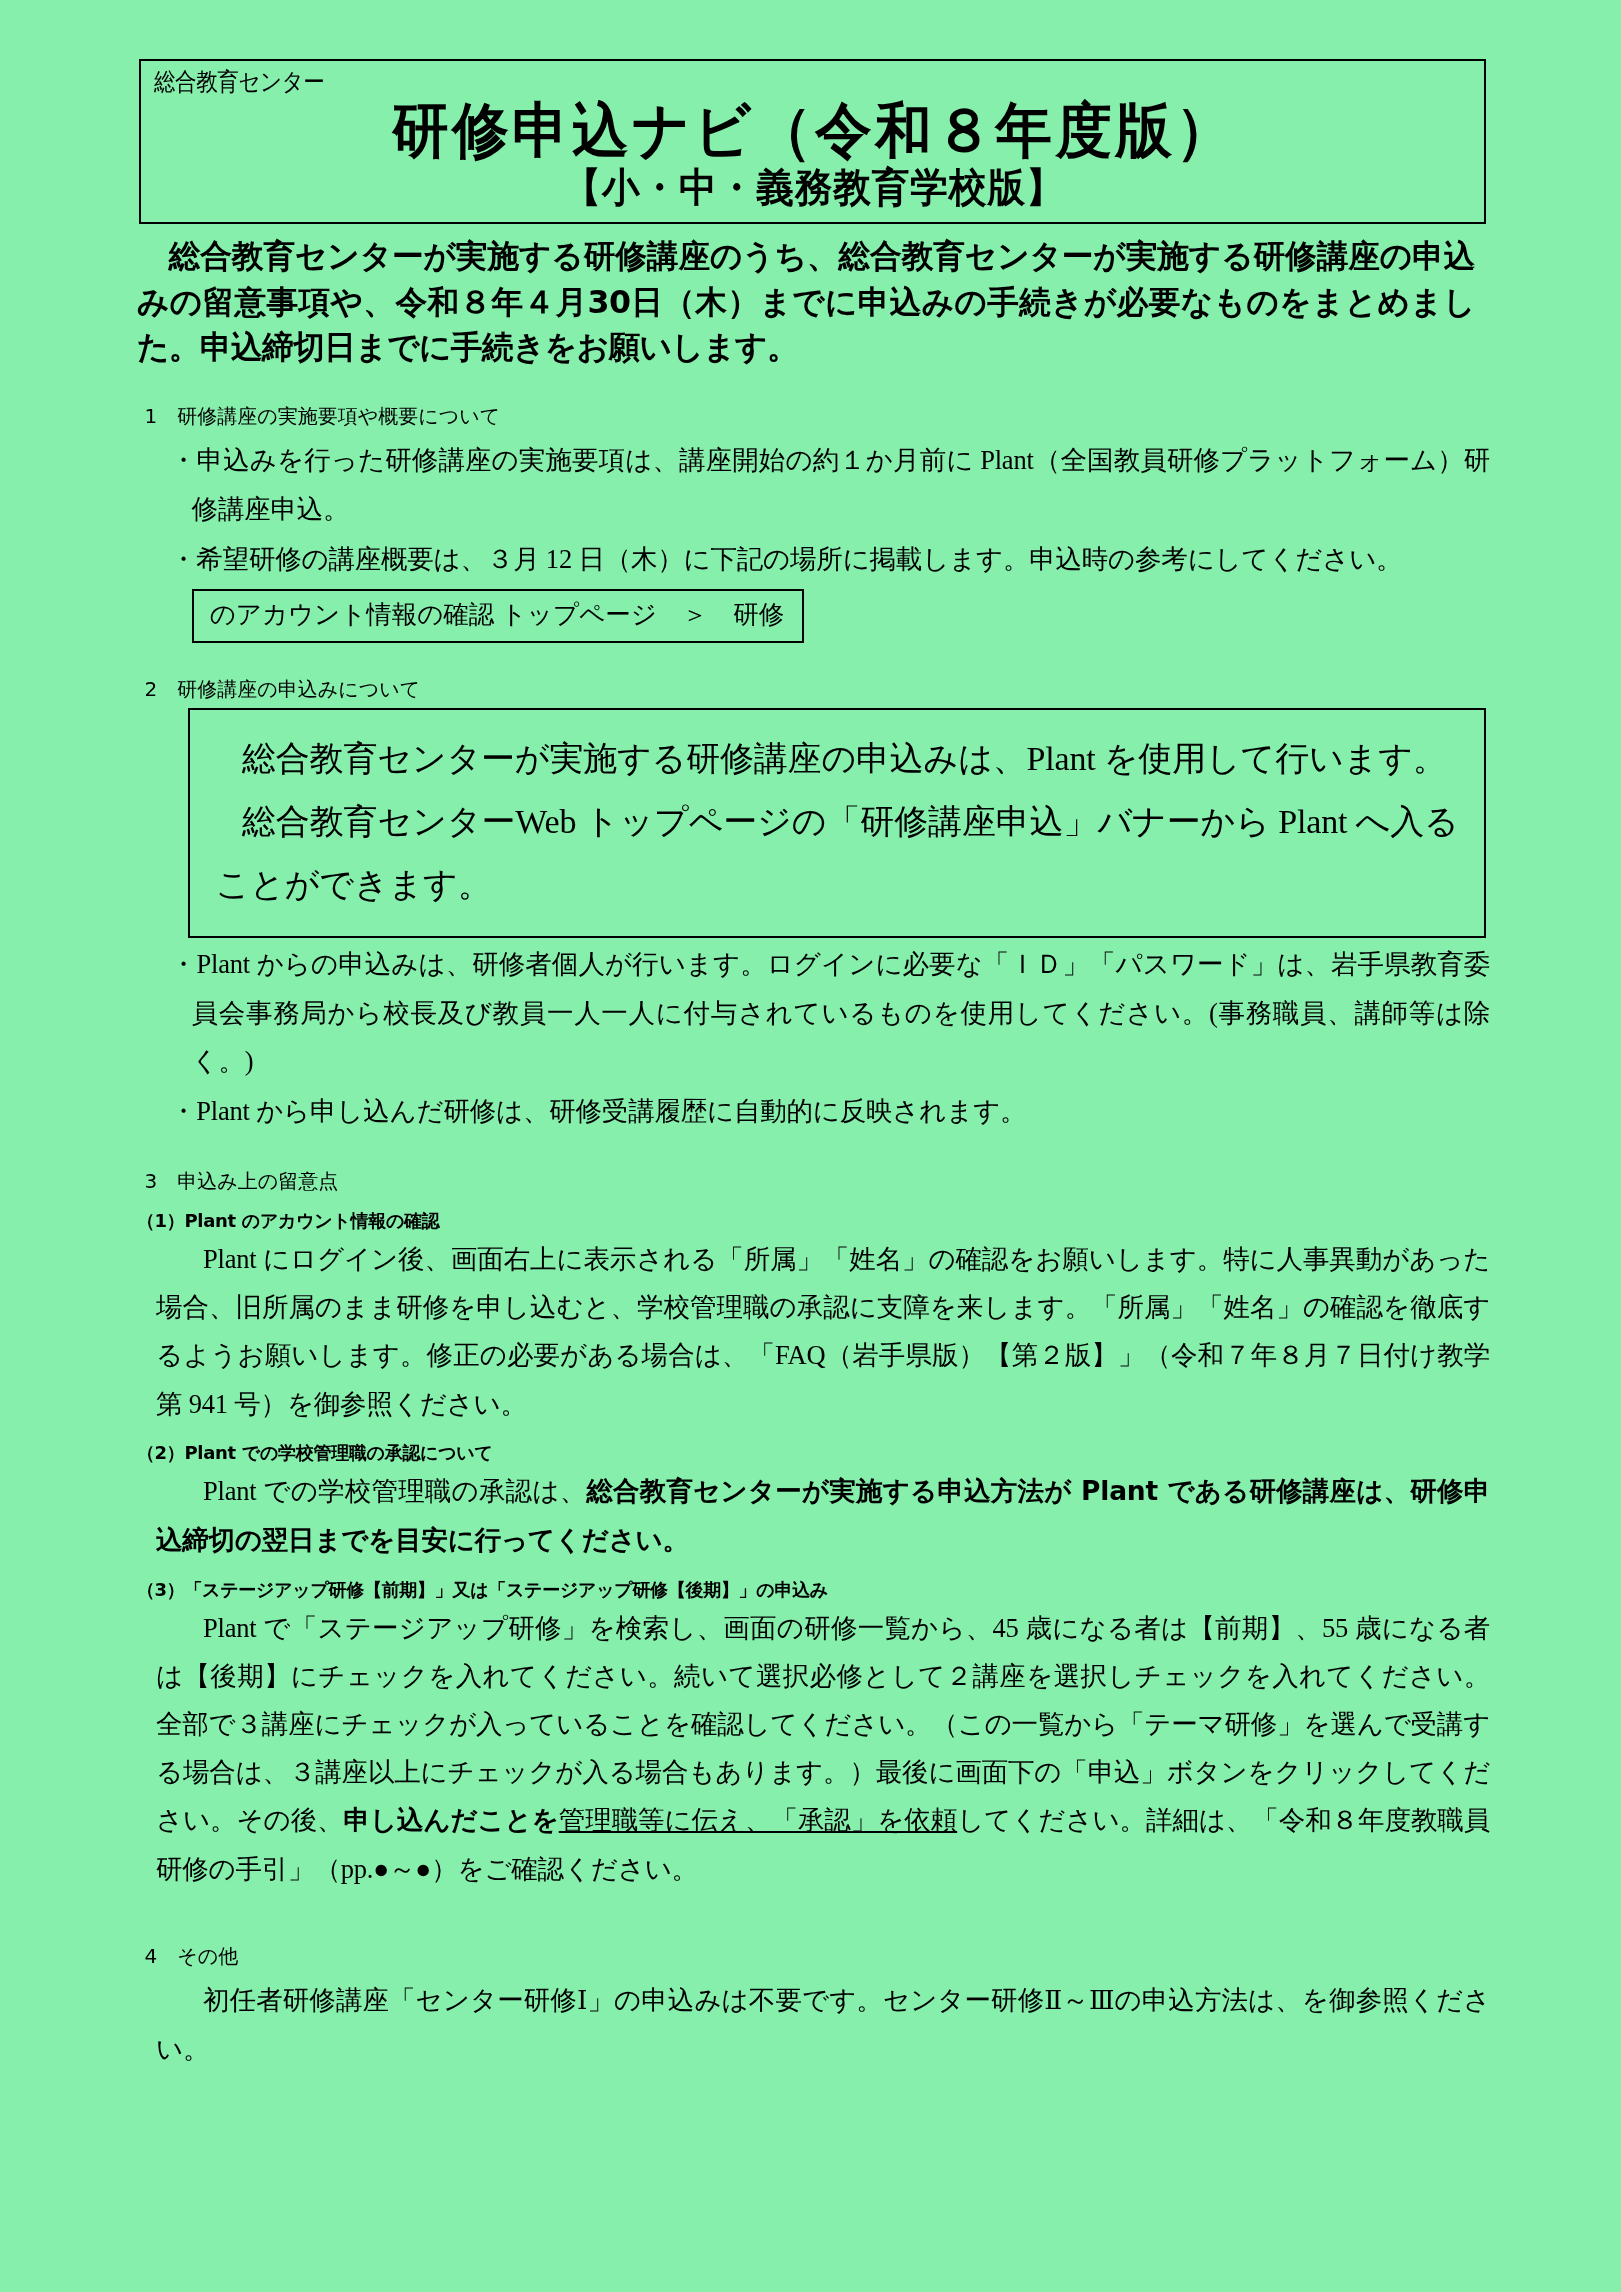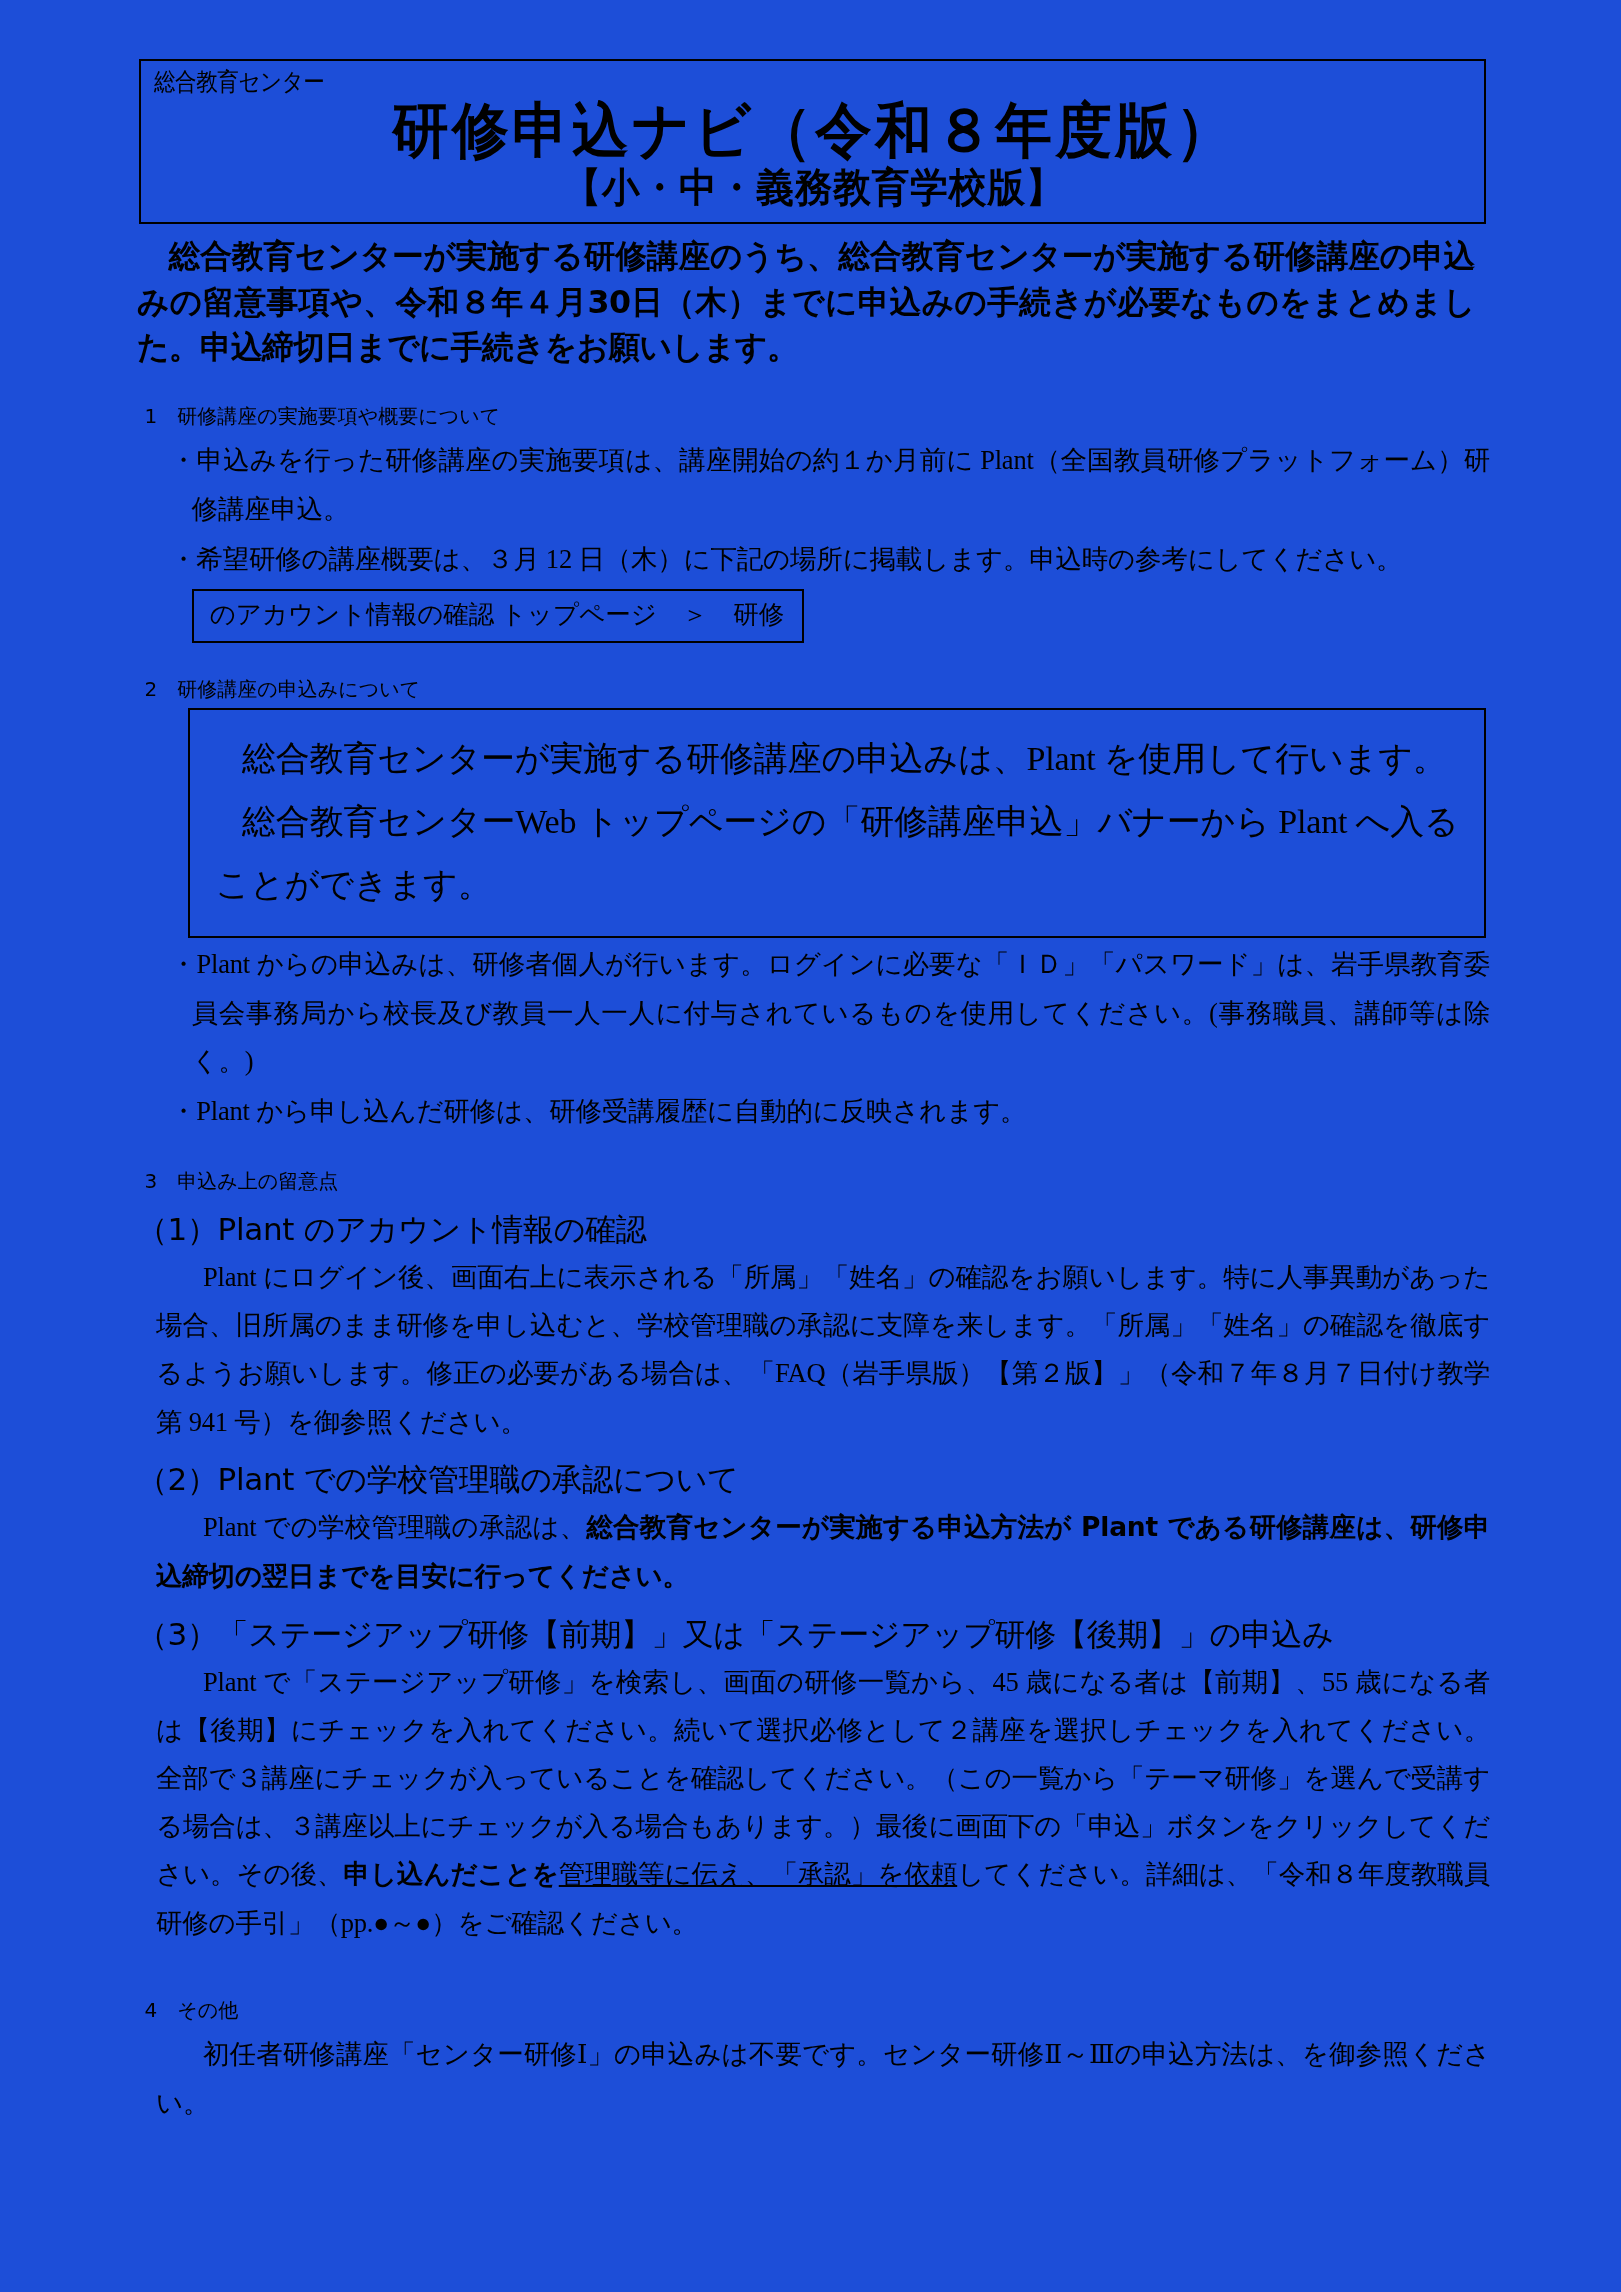--- a/index.html
+++ b/index.html
@@ -9,21 +9,21 @@
     background: #ffffff;
   }
   body {
     font-family: "Liberation Serif", "DejaVu Serif", serif;
     color: #000000;
   }
   .page {
     position: relative;
     width: 1621px;
     height: 2293px;
-    background: #1d4ed8;
+    background: #86efac;
     box-sizing: border-box;
     padding: 39px 127px 0 127px;
     overflow: hidden;
   }
 
   
   .title-box {
     border: 2px solid #000;
     margin: 19.6px 7.8px 0 11.8px;
     padding: 7.8px 9.8px 13.7px 13.7px;
@@ -77,22 +77,22 @@
   .sec-head {
     font-family: "DejaVu Sans", "Liberation Sans", sans-serif;
     font-weight: 400;
     font-size: 20px;
     letter-spacing: 0px;
     margin: 33px 0 5.9px 17.6px;
     white-space: pre;
   }
   .sub-head {
     font-family: "DejaVu Sans", "Liberation Sans", sans-serif;
-    font-weight: 400;
-    font-size: 31px;
+    font-weight: 700;
+    font-size: 18px;
     margin: 13.7px 0 2px 9.8px;
     letter-spacing: -0.3px;
     white-space: pre;
   }
 
   
   .bullet {
     font-size: 26.5px;
     line-height: 1.82;
     margin: 2px 3.9px 0 43px;

